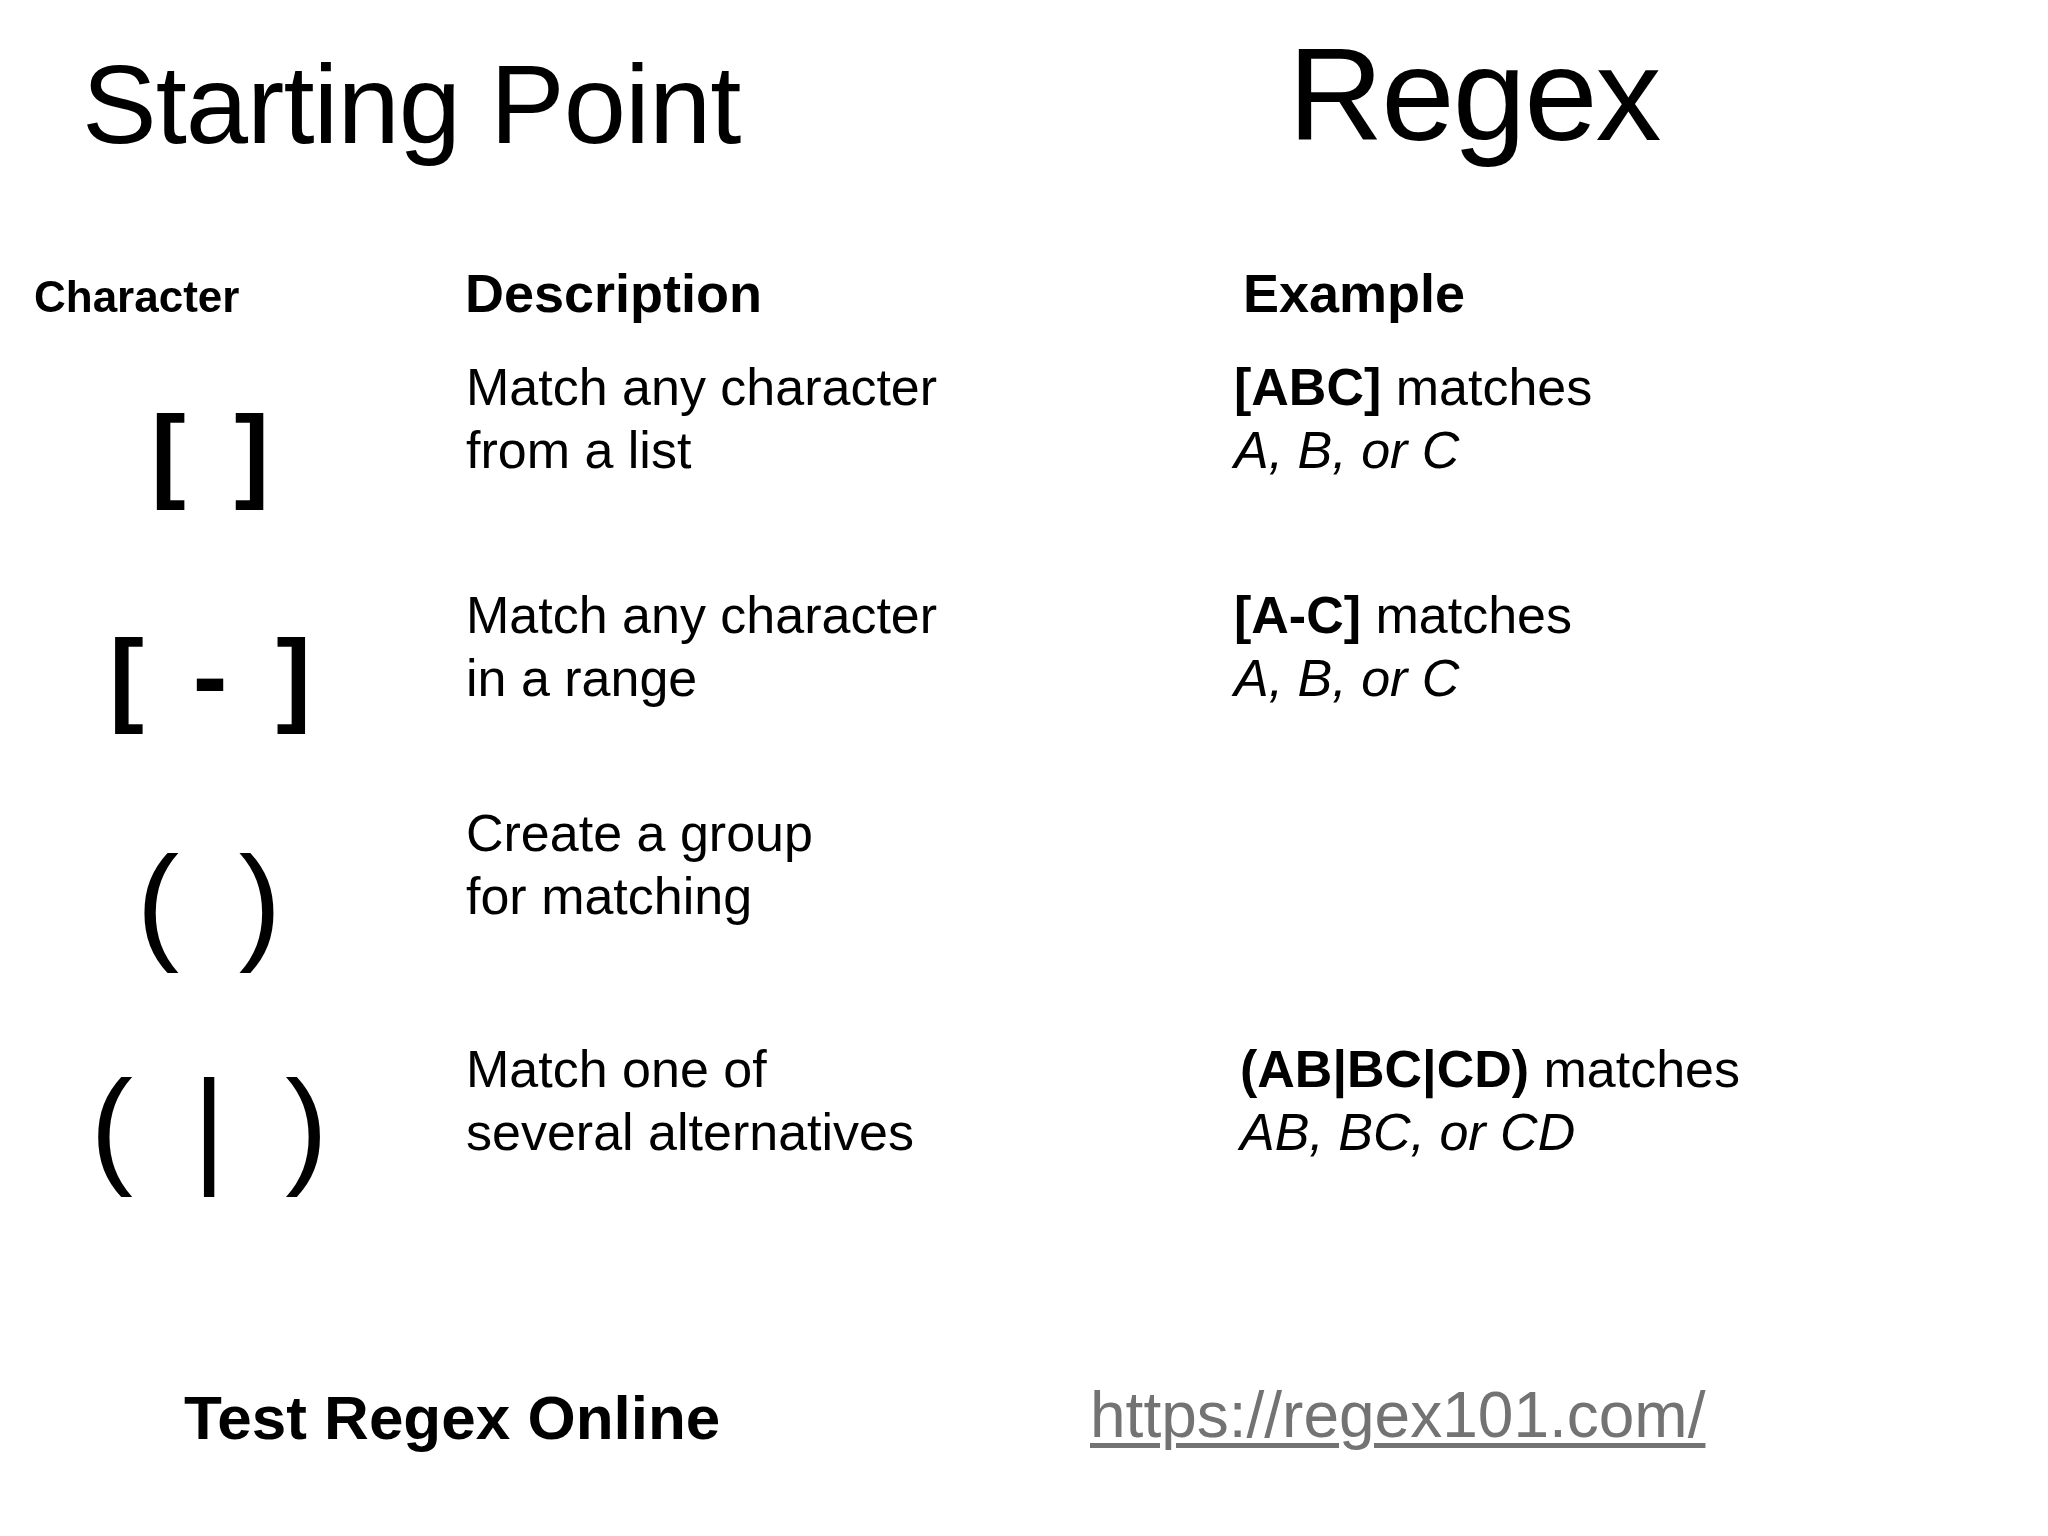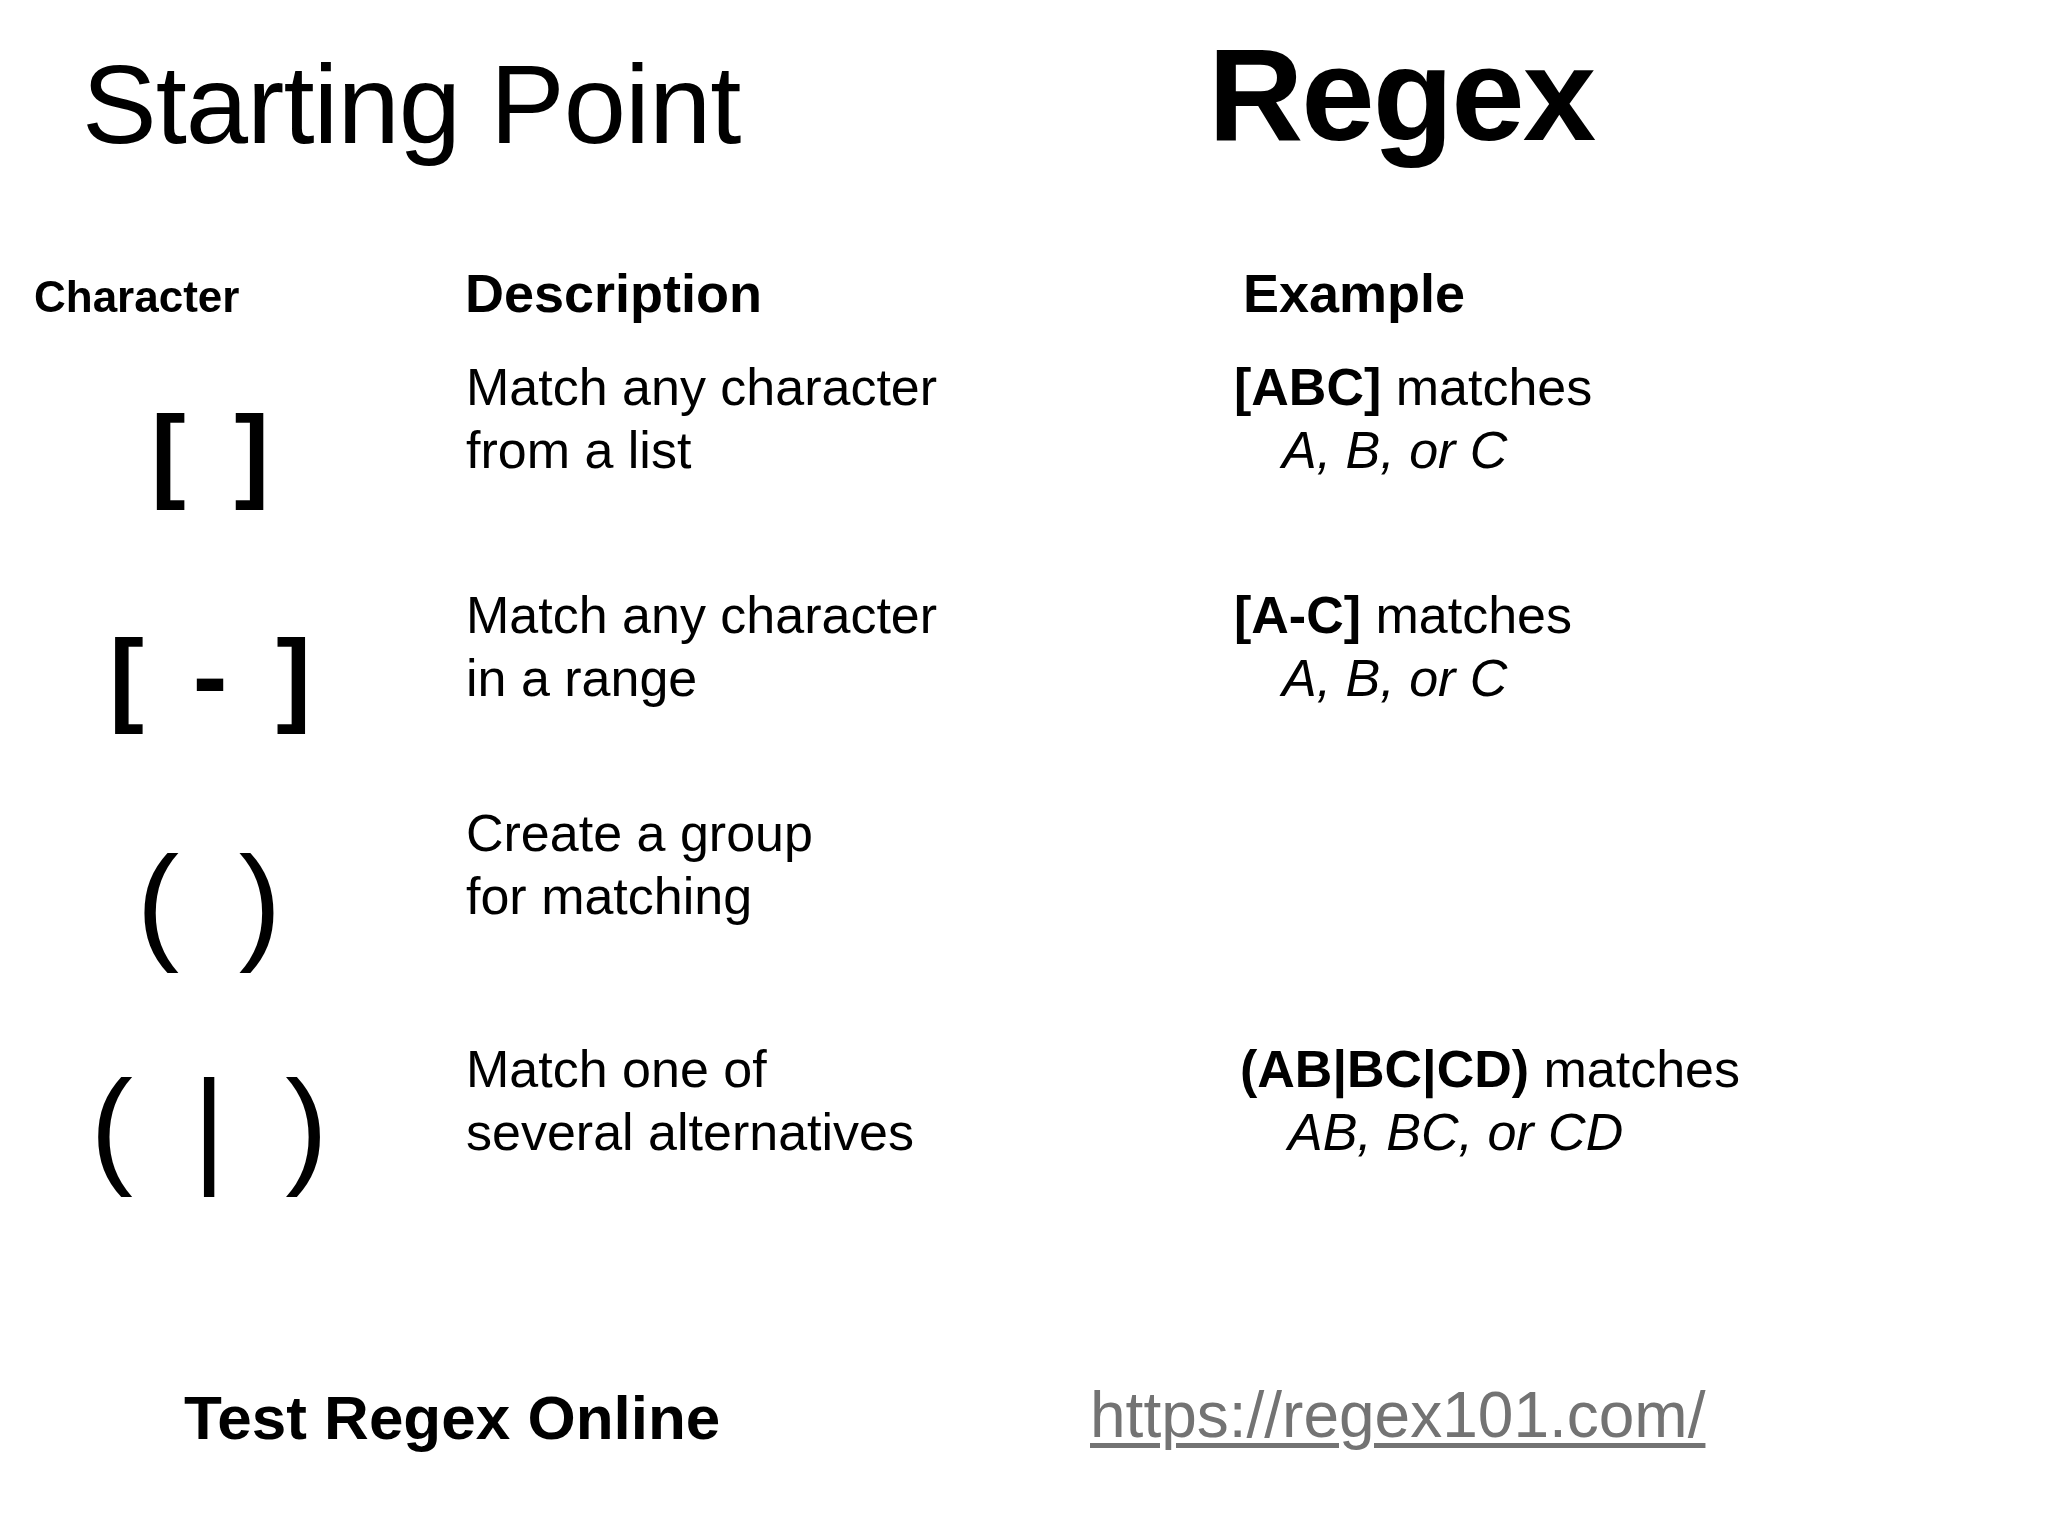--- a/index.html
+++ b/index.html
@@ -29,25 +29,25 @@
     left: 82px;
     top: 28px;
     font-size: 112px;
     line-height: 1.05;
     font-weight: 400;
     letter-spacing: -1px;
     white-space: nowrap;
   }
   .title-right {
     position: absolute;
-    left: 1208px;
+    left: 1288px;
     top: 8px;
     font-size: 132px;
     line-height: 1.05;
-    font-weight: 700;
+    font-weight: 400;
     letter-spacing: -2px;
     white-space: nowrap;
   }
 
   
   .col-headers {
     position: absolute;
     top: 262px;
     left: 0;
     width: 1668px;
@@ -107,21 +107,21 @@
   .cell-ex {
     position: absolute;
     left: 1234px;
     top: 0;
     width: 810px;
     font-size: 52px;
     line-height: 1.22;
     white-space: nowrap;
   }
   .cell-ex .pattern { font-weight: 700; }
-  .cell-ex .result  { display: block; font-style: italic; margin-left: 48px; }
+  .cell-ex .result  { display: block; font-style: italic; }
 
   
   .row-1 .cell-desc, .row-1 .cell-ex { top: -22px; }
   .row-2 .cell-desc, .row-2 .cell-ex { top: -18px; }
   .row-3 .cell-desc, .row-3 .cell-ex { top: -24px; }
   .row-4 .cell-desc, .row-4 .cell-ex { top: -12px; }
   .row-4 .cell-ex { left: 1240px; }
 
   
   .footer {

